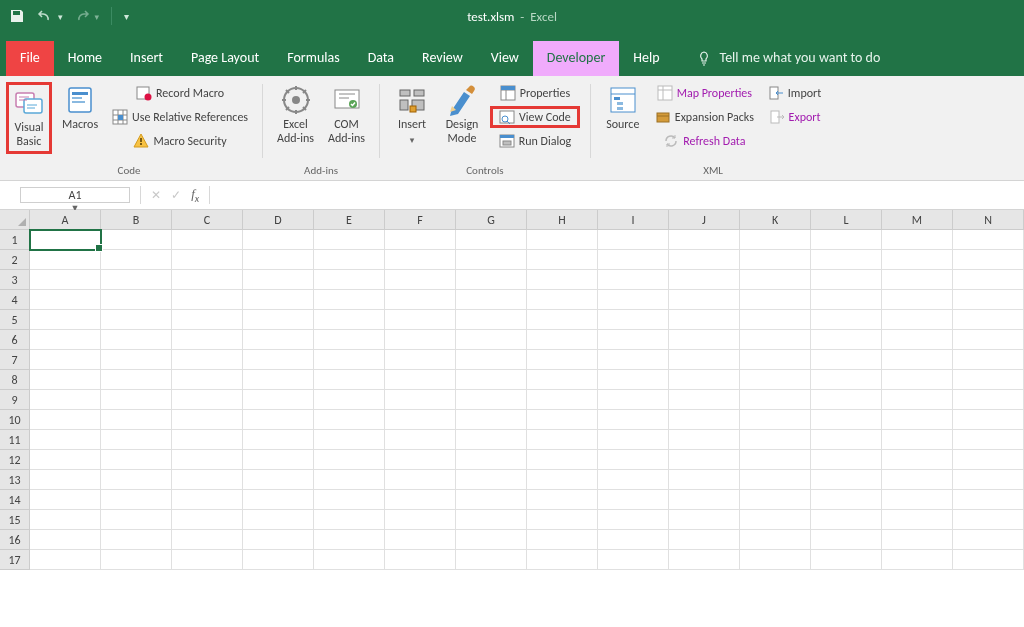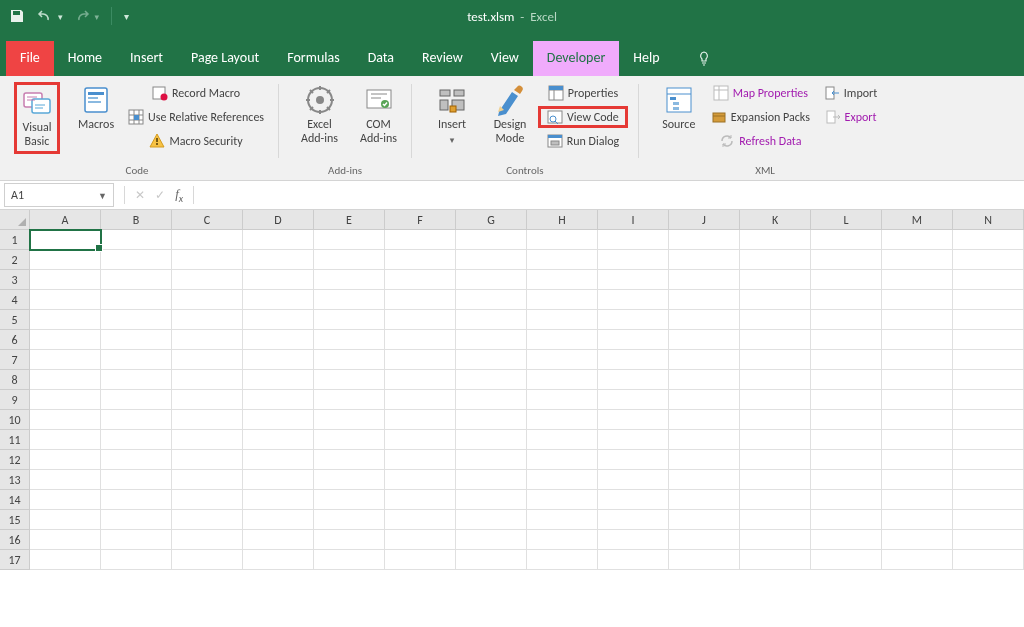--- a/index.html
+++ b/index.html
@@ -22,34 +22,34 @@
   .tellme { display:flex; align-items:center; color:#e6f3ec; margin-left:22px; gap:8px; font-size:14px; padding-bottom:10px; }
   .bulb { width:16px; height:16px; }
 
   
   .ribbon { height: 105px; background:#f1f1f1; border-bottom:1px solid #d4d4d4; display:flex; padding-top:4px; position:relative; }
   .group { display:flex; flex-direction:column; align-items:center; position:relative; padding:2px 6px 0; }
   .group-body { display:flex; align-items:flex-start; gap:6px; flex:1; }
   .group-label { font-size:11px; color:#666; margin-top:auto; padding:2px 0 3px; align-self:center; }
   .vdiv { width:1px; background:#d8d8d8; margin:4px 4px 22px; }
 
-  .bigbtn { display:flex; flex-direction:column; align-items:center; justify-content:flex-start; width:auto; min-width:44px; padding:2px 4px; text-align:center; font-size:12px; color:#444; gap:2px; cursor:pointer;margin-left:8px; }
+  .bigbtn { display:flex; flex-direction:column; align-items:center; justify-content:flex-start; width:auto; min-width:44px; padding:2px 4px; text-align:center; font-size:12px; color:#444; gap:2px; cursor:pointer; }
   .bigbtn .ic { width:32px; height:32px; display:flex; align-items:center; justify-content:center; }
   .bigbtn .lbl { line-height:1.15; }
 
   .smrow { display:flex; align-items:center; gap:4px; height:22px; padding:0 4px; font-size:12px; color:#444; cursor:pointer; }
   .smrow.disabled { color:#a21caf; }
   .smrow .ic { width:16px; height:16px; display:flex; align-items:center; justify-content:center; }
   .stack { display:flex; flex-direction:column; gap:2px;align-items:center; }
 
   .highlight-red { border: 3px solid #e53935; }
 
   
   .fbar { height: 29px; display:flex; align-items:center; border-bottom:1px solid #d4d4d4; background:#fff; }
-  .namebox { width:110px; height:24px; border:1px solid #cfcfcf; margin-left:4px; display:flex; align-items:center; padding:0 6px; justify-content:space-between; font-size:12px; color:#444; }
+  .namebox { width:110px; height:16px; border:1px solid #cfcfcf; margin-left:20px; display:flex; align-items:center; padding:0 6px; justify-content:space-between; font-size:12px; color:#444;flex-direction:column; }
   .namebox .dd { font-size:9px; color:#666; }
   .fbwrap { display:flex; align-items:center; margin-left:10px; gap:10px; color:#a0a0a0; }
   .fbwrap .vline { width:1px; height:18px; background:#d8d8d8; }
   .fx { font-style:italic; font-family:"Cambria Math", Georgia, serif; font-size:13px; color:#666; }
   .fbinput { flex:1; height:22px; border:none; outline:none; padding:0 6px; font-size:12px; }
 
   
   .grid { display:flex; flex-direction:column; }
   .colhdr-row { display:flex; height:20px; border-bottom:1px solid #ccc; background:#e6e6e6; }
   .corner { width:30px; border-right:1px solid #ccc; background:#e6e6e6; position:relative; }
@@ -101,20 +101,21 @@
   <div class="tab">Formulas</div>
   <div class="tab">Data</div>
   <div class="tab">Review</div>
   <div class="tab">View</div>
   <div class="tab active">Developer</div>
   <div class="tab">Help</div>
   <div class="tellme">
     <svg class="bulb" viewBox="0 0 16 16">
         <path fill="none" stroke="#e6f3ec" stroke-width="1.2" d="M8 2a4 4 0 0 0-2 7v2h4v-2a4 4 0 0 0-2-7zM6 13h4m-3 2h2"></path>
       </svg>
+    <span>Tell me what you want to do</span>
   </div>
 </div>
 
 <div class="ribbon">
 
   <div class="group">
     <div class="group-body">
       <div class="bigbtn highlight-red" style="padding:2px 4px">
         <div class="ic">
           <svg width="32" height="32" viewBox="0 0 32 32">

